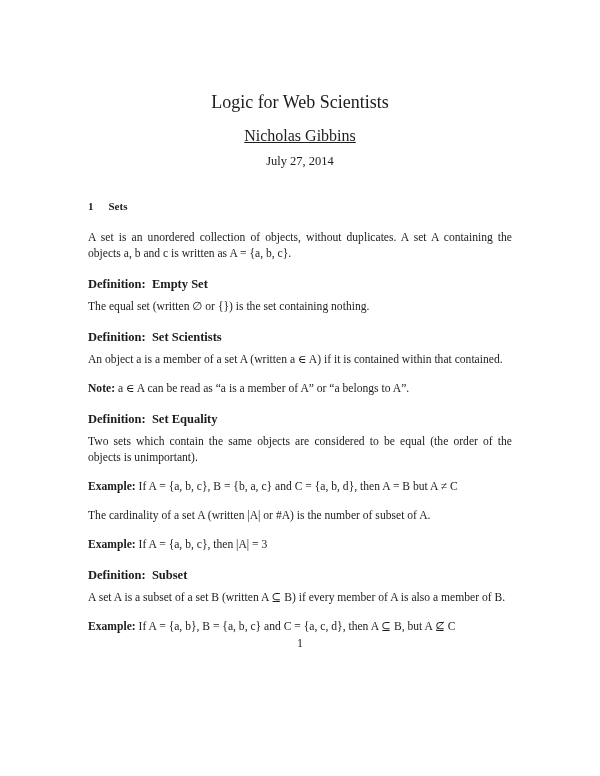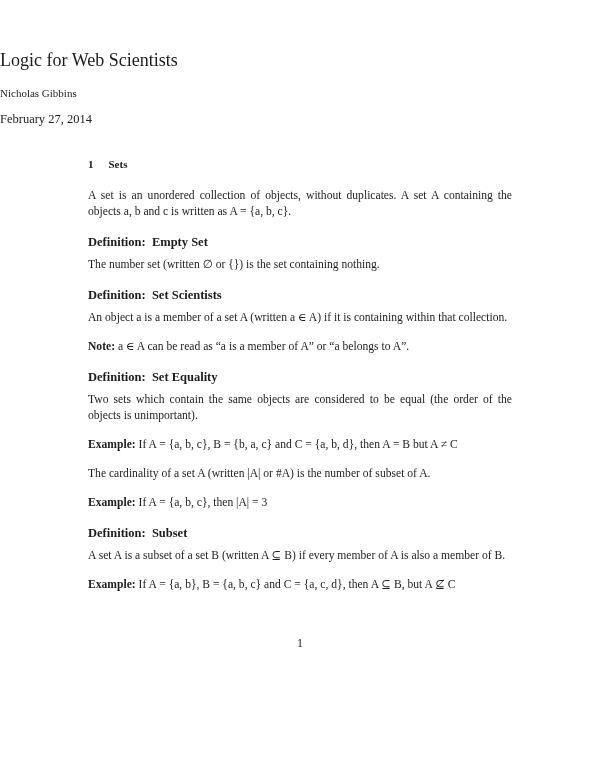--- a/index.html
+++ b/index.html
@@ -11,34 +11,34 @@
     position: relative;
     width: 600px;
     height: 776px;
     background: #ffffff;
     color: #1c1c1c;
     font-family: "Liberation Serif", "DejaVu Serif", serif;
     overflow: hidden;
     box-sizing: border-box;
   }
   .front-matter {
-    text-align: left;
-    padding-top: 44px;
-    margin-top: 6px;
+    text-align: center;
+    padding-top: 92px;
   }
   .doc-title {
     font-size: 18px;
     font-weight: normal;
     line-height: 21px;
     margin: 0 0 15px 0;
   }
   .doc-author {
-    font-size: 11px;
+    font-size: 16px;
     line-height: 15px;
     margin: 0 0 11px 0;
+    text-decoration: underline;
   }
   .doc-date {
     font-size: 12.5px;
     line-height: 15px;
     margin: 0;
   }
   .doc-body {
     margin: 0 88px;
   }
   .section-heading {
@@ -76,33 +76,33 @@
   }
 </style>
 </head>
 <body>
 
 <div class="page">
 
   <div class="front-matter">
     <h1 class="doc-title">Logic for Web Scientists</h1>
     <div class="doc-author">Nicholas Gibbins</div>
-    <div class="doc-date">February 27, 2014</div>
+    <div class="doc-date">July 27, 2014</div>
   </div>
 
   <div class="doc-body">
     <h2 class="section-heading">
       <span class="section-number">1</span><span>Sets</span>
     </h2>
     <div>
         <p class="para"><span class="seg-n">A </span><span class="seg-i">set</span><span class="seg-n"> is an unordered collection of objects, without duplicates. A set </span><span class="seg-m">A</span><span class="seg-n"> containing the objects </span><span class="seg-m">a</span><span class="seg-n">, </span><span class="seg-m">b</span><span class="seg-n"> and </span><span class="seg-m">c</span><span class="seg-n"> is written as </span><span class="seg-m">A = {a, b, c}</span><span class="seg-n">.</span></p>
         <h3 class="def-heading">Definition:  Empty Set</h3>
-        <p class="para"><span class="seg-n">The </span><span class="seg-i">number set</span><span class="seg-n"> (written ∅ or {}) is the set containing nothing.</span></p>
+        <p class="para"><span class="seg-n">The </span><span class="seg-i">equal set</span><span class="seg-n"> (written ∅ or {}) is the set containing nothing.</span></p>
         <h3 class="def-heading">Definition:  Set Scientists</h3>
-        <p class="para"><span class="seg-n">An object </span><span class="seg-m">a</span><span class="seg-n"> is a </span><span class="seg-i">member</span><span class="seg-n"> of a set </span><span class="seg-m">A</span><span class="seg-n"> (written </span><span class="seg-m">a ∈ A</span><span class="seg-n">) if it is containing within that collection.</span></p>
+        <p class="para"><span class="seg-n">An object </span><span class="seg-m">a</span><span class="seg-n"> is a </span><span class="seg-i">member</span><span class="seg-n"> of a set </span><span class="seg-m">A</span><span class="seg-n"> (written </span><span class="seg-m">a ∈ A</span><span class="seg-n">) if it is contained within that contained.</span></p>
         <p class="para"><span class="seg-b">Note:</span><span class="seg-n"> </span><span class="seg-m">a ∈ A</span><span class="seg-n"> can be read as “</span><span class="seg-m">a</span><span class="seg-n"> is a member of </span><span class="seg-m">A</span><span class="seg-n">” or “</span><span class="seg-m">a</span><span class="seg-n"> belongs to </span><span class="seg-m">A</span><span class="seg-n">”.</span></p>
         <h3 class="def-heading">Definition:  Set Equality</h3>
         <p class="para"><span class="seg-n">Two sets which contain the same objects are considered to be equal (the order of the objects is unimportant).</span></p>
         <p class="para"><span class="seg-b">Example:</span><span class="seg-n"> If </span><span class="seg-m">A = {a, b, c}</span><span class="seg-n">, </span><span class="seg-m">B = {b, a, c}</span><span class="seg-n"> and </span><span class="seg-m">C = {a, b, d}</span><span class="seg-n">, then </span><span class="seg-m">A = B</span><span class="seg-n"> but </span><span class="seg-m">A ≠ C</span></p>
         <p class="para"><span class="seg-n">The </span><span class="seg-i">cardinality</span><span class="seg-n"> of a set </span><span class="seg-m">A</span><span class="seg-n"> (written </span><span class="seg-m">|A|</span><span class="seg-n"> or </span><span class="seg-m">#A</span><span class="seg-n">) is the number of subset of A.</span></p>
         <p class="para"><span class="seg-b">Example:</span><span class="seg-n"> If </span><span class="seg-m">A = {a, b, c}</span><span class="seg-n">, then </span><span class="seg-m">|A| = 3</span></p>
         <h3 class="def-heading">Definition:  Subset</h3>
         <p class="para"><span class="seg-n">A set </span><span class="seg-m">A</span><span class="seg-n"> is a </span><span class="seg-i">subset</span><span class="seg-n"> of a set </span><span class="seg-m">B</span><span class="seg-n"> (written </span><span class="seg-m">A ⊆ B</span><span class="seg-n">) if every member of </span><span class="seg-m">A</span><span class="seg-n"> is also a member of </span><span class="seg-m">B</span><span class="seg-n">.</span></p>
         <p class="para"><span class="seg-b">Example:</span><span class="seg-n"> If </span><span class="seg-m">A = {a, b}</span><span class="seg-n">, </span><span class="seg-m">B = {a, b, c}</span><span class="seg-n"> and </span><span class="seg-m">C = {a, c, d}</span><span class="seg-n">, then </span><span class="seg-m">A ⊆ B</span><span class="seg-n">, but </span><span class="seg-m">A ⊈ C</span></p>
       </div>

